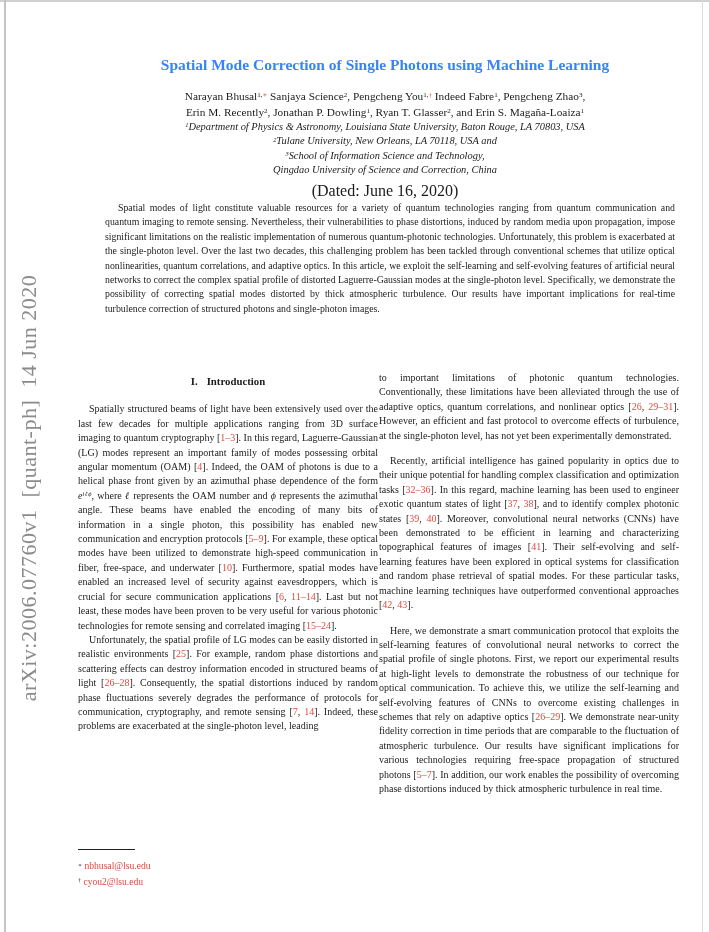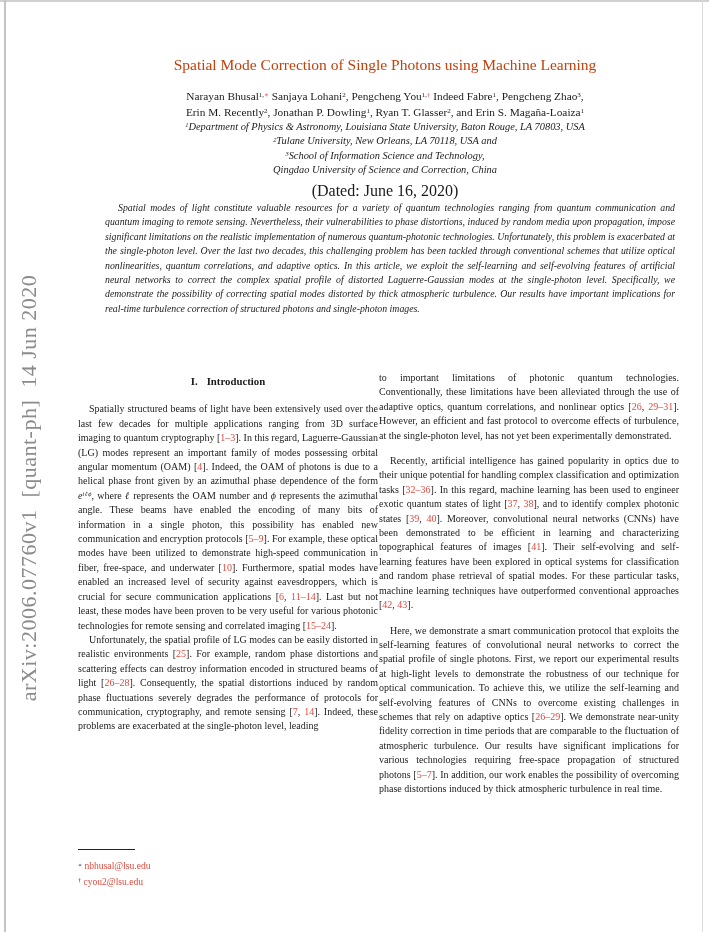--- a/index.html
+++ b/index.html
@@ -13,28 +13,28 @@
   .edge-right{ position:absolute; right:6px; top:0; width:1px; height:100%; background:#dcdcdc; }
 
   .watermark {
     position:absolute; left:16px; top:768px; width:560px;
     transform:rotate(-90deg); transform-origin:0 0;
     font-size:22px; letter-spacing:.5px; color:#8b8b8b;
     text-align:center; white-space:pre;
   }
 
   .header { position:absolute; left:78px; width:614px; top:56px; text-align:center; }
-  .title  { margin:0 0 14px 0; font-size:15.5px; font-weight:normal; color:#c2410c; }
+  .title  { margin:0 0 14px 0; font-size:15.5px; font-weight:bold; color:#3b82f6; }
   .authors{ margin:0; font-size:11.3px; line-height:1.42; }
   .affil  { margin:0; font-size:10.4px; line-height:1.38; font-style:italic; }
   .date   { margin:4px 0 0 0; font-size:16px; }
 
   .abstract {
     position:absolute; left:105px; width:570px; top:201px;
-    font-size:9.8px; line-height:14.4px; text-align:justify; text-indent:13px;font-style:italic;
+    font-size:9.8px; line-height:14.4px; text-align:justify; text-indent:13px;
   }
 
   .columns { position:absolute; left:78px; width:614px; top:371px; display:flex; gap:1px; }
   .col { width:300px; font-size:10px; line-height:14.4px; text-align:justify; hyphens:auto; }
   .sec { margin:3px 0 14px 0; font-size:10.8px; font-weight:bold; text-align:center; }
   .sec .num { margin-right:9px; }
   .para { margin:0; }
   .para.indent { text-indent:11px; }
   .para.gap + .para.gap { margin-top:11px; }
 
@@ -51,21 +51,21 @@
 
 <div class="page">
   <div class="edge-top"></div>
   <div class="edge-left"></div>
   <div class="edge-right"></div>
 
   <div class="watermark">arXiv:2006.07760v1  [quant-ph]  14 Jun 2020</div>
 
   <header class="header">
     <h1 class="title">Spatial Mode Correction of Single Photons using Machine Learning</h1>
-    <p class="authors"><span>Narayan Bhusal</span><sup>1,</sup><sup class="red">∗</sup><span> Sanjaya Lohani</span><sup>2</sup><span>, Pengcheng You</span><sup>1,</sup><sup class="red">†</sup><span> Indeed Fabre</span><sup>1</sup><span>, Pengcheng Zhao</span><sup>3</sup><span>,</span></p>
+    <p class="authors"><span>Narayan Bhusal</span><sup>1,</sup><sup class="red">∗</sup><span> Sanjaya Science</span><sup>2</sup><span>, Pengcheng You</span><sup>1,</sup><sup class="red">†</sup><span> Indeed Fabre</span><sup>1</sup><span>, Pengcheng Zhao</span><sup>3</sup><span>,</span></p>
     <p class="authors"><span>Erin M. Recently</span><sup>2</sup><span>, Jonathan P. Dowling</span><sup>1</sup><span>, Ryan T. Glasser</span><sup>2</sup><span>, and Erin S. Magaña-Loaiza</span><sup>1</sup></p>
     <p class="affil"><sup>1</sup><span>Department of Physics &amp; Astronomy, Louisiana State University, Baton Rouge, LA 70803, USA</span></p>
     <p class="affil"><sup>2</sup><span>Tulane University, New Orleans, LA 70118, USA and</span></p>
     <p class="affil"><sup>3</sup><span>School of Information Science and Technology,</span></p>
     <p class="affil"><span>Qingdao University of Science and Correction, China</span></p>
     <p class="date">(Dated: June 16, 2020)</p>
   </header>
 
   <section class="abstract">Spatial modes of light constitute valuable resources for a variety of quantum technologies ranging from quantum communication and quantum imaging to remote sensing. Nevertheless, their vulnerabilities to phase distortions, induced by random media upon propagation, impose significant limitations on the realistic implementation of numerous quantum-photonic technologies. Unfortunately, this problem is exacerbated at the single-photon level. Over the last two decades, this challenging problem has been tackled through conventional schemes that utilize optical nonlinearities, quantum correlations, and adaptive optics. In this article, we exploit the self-learning and self-evolving features of artificial neural networks to correct the complex spatial profile of distorted Laguerre-Gaussian modes at the single-photon level. Specifically, we demonstrate the possibility of correcting spatial modes distorted by thick atmospheric turbulence. Our results have important implications for real-time turbulence correction of structured photons and single-photon images.</section>
 

